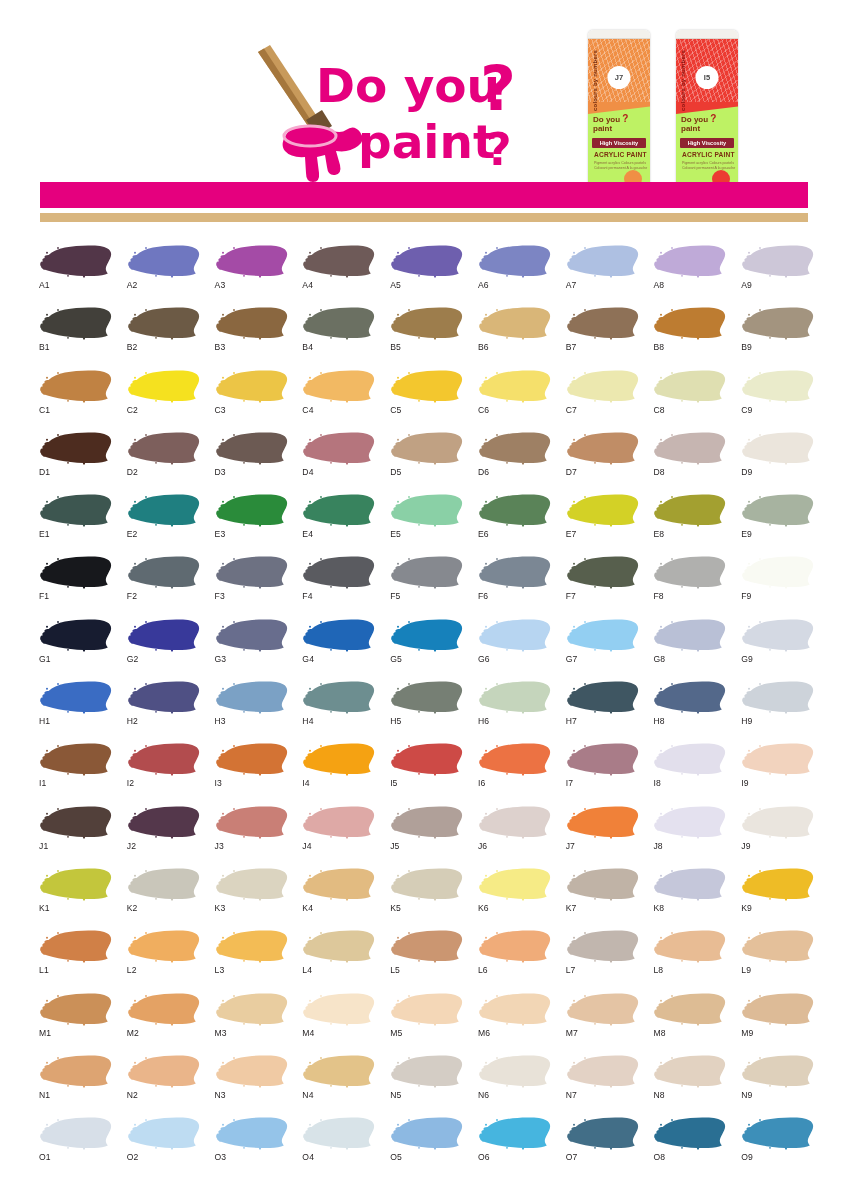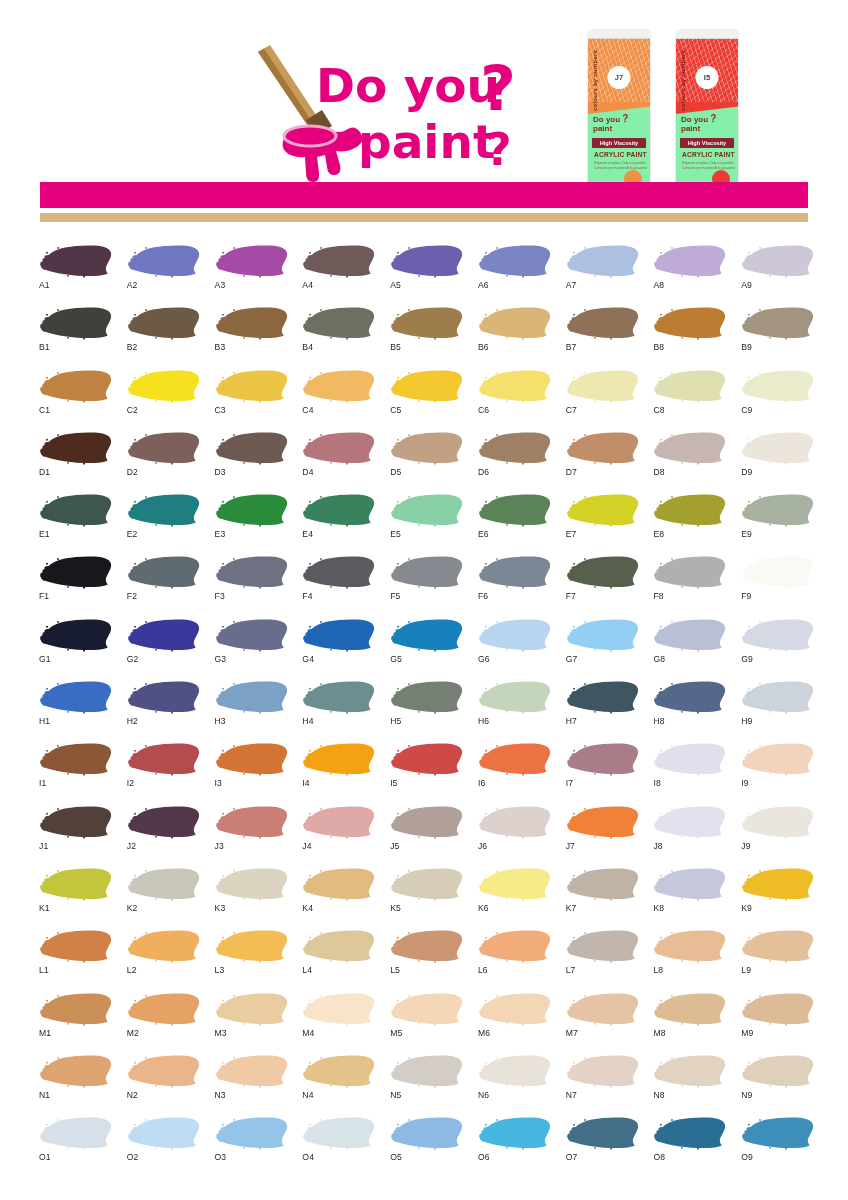--- a/index.html
+++ b/index.html
@@ -86,21 +86,21 @@
     writing-mode: vertical-rl;
     font-size: 6px; font-weight: bold;
     letter-spacing: .2px;
     z-index: 3;
   }
   #tube-j7 .tube-vert { color: #7a2f10; }
   #tube-i5 .tube-vert { color: #8b1512; }
   .tube-body {
     position: absolute; left: 0; top: 72px;
     width: 100%; height: 100px;
-    background: #86efac;
+    background: #bef264;
   }
   .tube-body::before {
     content: "";
     position: absolute; left: 0; top: 0;
     width: 100%; height: 12px;
     background: #f08f45;
     clip-path: polygon(0 0, 100% 0, 100% 38%, 0 100%);
   }
   #tube-i5 .tube-body::before { background: #ec3b32; }
   .tube-logo {

